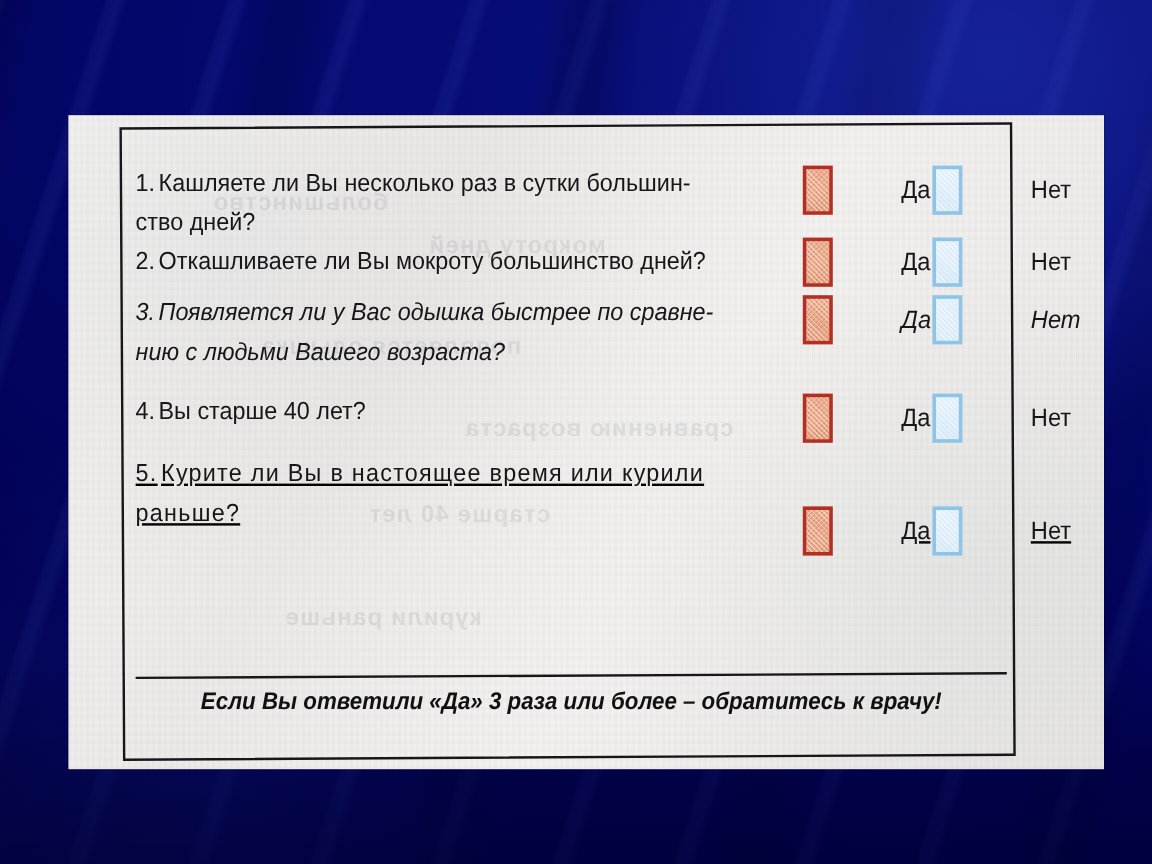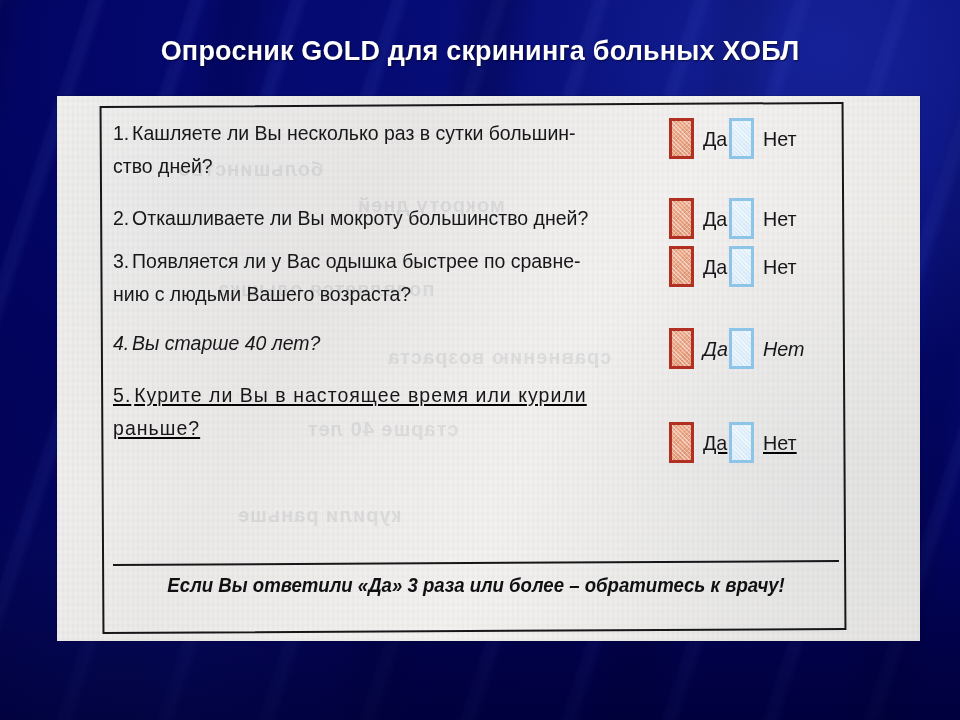--- a/index.html
+++ b/index.html
@@ -176,20 +176,21 @@
   
   .answers {
     flex: 0 0 auto;
     display: flex;
     align-items: flex-start;
     padding-top: 2px;
   }
   .ans {
     display: flex;
     align-items: center;
+    gap: 48px;
   }
   .ans + .ans { }
 
   .box {
     width: 25px;
     height: 41px;
     box-sizing: border-box;
     margin-right: 9px;
     flex: 0 0 auto;
   }
@@ -244,39 +245,38 @@
 
 <div class="slide">
 
   <div class="bg-base"></div>
   <div class="bg-streaks"></div>
   <div class="bg-streaks2"></div>
   <div class="bg-glow-tr"></div>
   <div class="bg-glow-bl"></div>
   <div class="bg-dark-bottom"></div>
 
-  <div class="title">Опросник GOLD для скрининга больных ХОБЛ</div>
 
   <div class="scan">
     <div class="scan-grain"></div>
 
     <div class="ghost">
       <span style="left:120px; top:62px;">большинство</span>
       <span style="left:300px; top:98px;">мокроту дней</span>
       <span style="left:160px; top:182px;">появляется одышка</span>
       <span style="left:330px; top:250px;">сравнению возраста</span>
       <span style="left:250px; top:322px;">старше 40 лет</span>
       <span style="left:180px; top:408px;">курили раньше</span>
     </div>
 
     <div class="frame"></div>
 
     <div class="sheet">
 
-      <div class="q-row" style="top:4px;">
+      <div class="q-row" style="top:24px;">
         <div class="q-text">
           <span class="num">1.</span><span>Кашляете ли Вы несколько раз в сутки большин-</span>
           <span class="l2">ство дней?</span>
         </div>
         <div class="answers">
           <div class="ans">
             <span class="box box-yes"></span>
             <span class="ans-label">Да</span>
           </div>
           <div class="ans">
@@ -295,38 +295,38 @@
             <span class="box box-yes"></span>
             <span class="ans-label">Да</span>
           </div>
           <div class="ans">
             <span class="box box-no"></span>
             <span class="ans-label">Нет</span>
           </div>
         </div>
       </div>
 
-      <div class="q-row" style="top:132px;">
+      <div class="q-row" style="top:132px;font-style:italic;">
         <div class="q-text">
           <span class="num">3.</span><span>Появляется ли у Вас одышка быстрее по сравне-</span>
           <span class="l2">нию с людьми Вашего возраста?</span>
         </div>
         <div class="answers">
           <div class="ans">
             <span class="box box-yes"></span>
             <span class="ans-label">Да</span>
           </div>
           <div class="ans">
             <span class="box box-no"></span>
             <span class="ans-label">Нет</span>
           </div>
         </div>
       </div>
 
-      <div class="q-row" style="top:214px;font-style:italic;">
+      <div class="q-row" style="top:214px;">
         <div class="q-text">
           <span class="num">4.</span><span>Вы старше 40 лет?</span>
         </div>
         <div class="answers">
           <div class="ans">
             <span class="box box-yes"></span>
             <span class="ans-label">Да</span>
           </div>
           <div class="ans">
             <span class="box box-no"></span>

